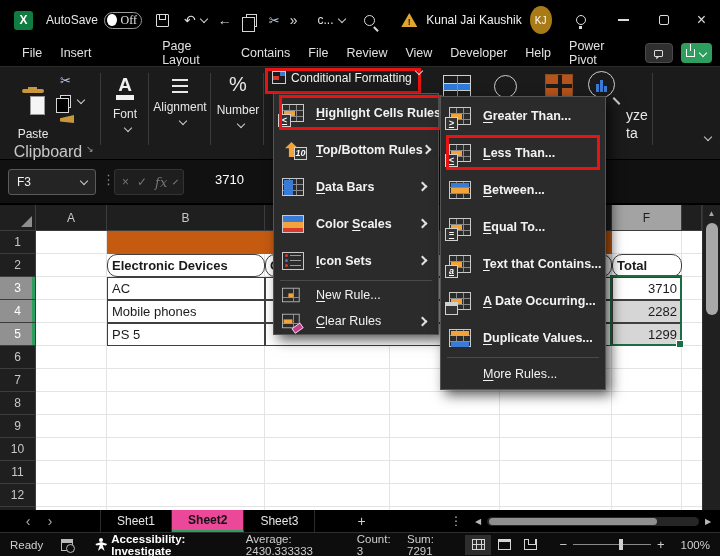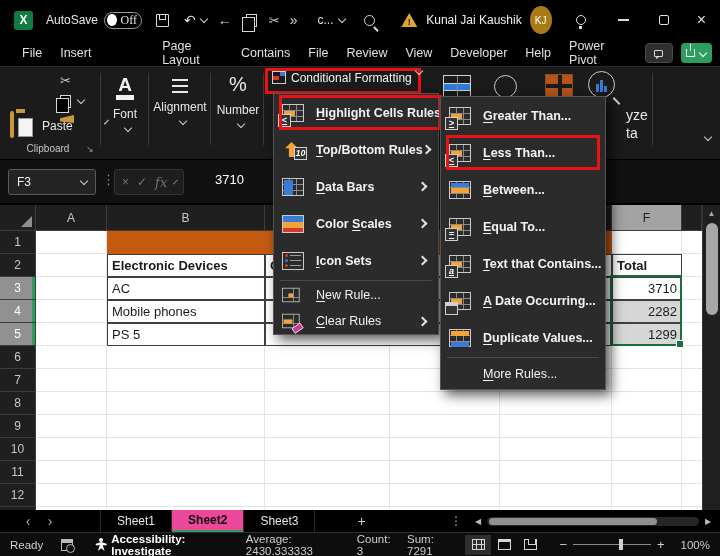--- a/index.html
+++ b/index.html
@@ -38,29 +38,29 @@
   .bubble{width:9px;height:7px;border:1.5px solid #dcdcdc;border-radius:1px;position:relative;}
   .bubble::after{content:"";position:absolute;left:1px;top:6px;width:3px;height:3px;background:#dcdcdc;clip-path:polygon(0 0,100% 0,0 100%);}
   .share-btn{width:36px;height:20px;background:#2e9e5f;border-radius:4px;display:flex;align-items:center;justify-content:center;margin-right:8px;color:#fff;}
   .share-ic{width:9px;height:8px;border:1.5px solid #fff;border-top:none;position:relative;margin-right:3px;}
   .share-ic::after{content:"";position:absolute;left:2.5px;top:-5px;width:1.5px;height:7px;background:#fff;}
   .share-btn .chev{border-color:#fff;margin-top:-1px;margin-left:2px;}
 
   
   .ribbon{position:absolute;top:66px;left:0;width:720px;height:94px;background:#1b1b1b;border-top:1px solid #2a2a2a;border-bottom:1px solid #000;}
   .vsep{position:absolute;top:6px;height:72px;width:1px;background:#3a3a3a;}
-  .paste-btn{position:absolute;left:10px;top:20px;width:46px;height:72px;display:flex;flex-direction:row;align-items:center;gap:28px;}
+  .paste-btn{position:absolute;left:10px;top:20px;width:46px;height:72px;display:flex;flex-direction:column;align-items:center;gap:28px;}
   .clip-ic{width:22px;height:27px;border:2px solid #c9973a;border-radius:2px;position:relative;margin-top:2px;}
   .clip-ic::before{content:"";position:absolute;left:4px;top:-4px;width:9px;height:4px;background:#c9973a;}
   .clip-ic::after{content:"";position:absolute;left:6px;top:5px;width:13px;height:17px;background:#f5f5f5;border:1px solid #999;}
   .paste-btn span{margin-top:6px;color:#e8e8e8;}
   .smallcol{position:absolute;left:60px;top:6px;width:36px;display:flex;flex-direction:column;gap:7px;align-items:flex-start;}
   .cut-ic{font-size:13px;color:#b9c7e8;}
   .fp-ic{width:14px;height:8px;background:#c9973a;clip-path:polygon(0 40%,100% 0,100% 100%,0 80%);position:relative;}
-  .grp-label{position:absolute;top:76px;font-size:10px;color:#c8c8c8;text-align:center;}
+  .grp-label{position:absolute;top:76px;font-size:16px;color:#c8c8c8;text-align:center;}
   .launcher{position:absolute;left:86px;top:77px;font-size:9px;color:#9a9a9a;}
   .grp-btn{position:absolute;top:4px;display:flex;flex-direction:column;align-items:center;}
   .bigA{font-size:19px;font-weight:700;color:#f0f0f0;line-height:20px;border-bottom:5px solid #f0f0f0;padding:0 2px;margin-top:4px;}
   .align-ic{width:16px;height:14px;margin-top:8px;background:linear-gradient(to bottom,#e8e8e8 0 2px,transparent 2px 6px,#e8e8e8 6px 8px,transparent 8px 12px,#e8e8e8 12px 14px);}
   .pct{font-size:20px;color:#e8e8e8;margin-top:2px;}
   .grp-btn span.lbl{margin-top:7px;color:#e8e8e8;}
   .grp-btn .chev{margin-top:4px;}
   .cf-btn{position:absolute;left:265px;top:1px;width:156px;height:26px;border:3px solid #e81313;display:flex;padding:0 4px;background:#1b1b1b;z-index:6;}
   .cf-ic{width:14px;height:13px;border:1px solid #cfcfcf;position:relative;margin-right:5px;flex:none;}
   .cf-ic::before{content:"";position:absolute;left:0;top:4px;width:6px;height:4px;background:#d8392b;}
@@ -99,21 +99,21 @@
   .cells{position:absolute;left:36px;top:26px;width:666px;height:279px;background-color:#fff;background-image:
     linear-gradient(to right,transparent 70px,#e4e4e4 70px,#e4e4e4 71px,transparent 71px),
     linear-gradient(to right,transparent 228px,#e4e4e4 228px,#e4e4e4 229px,transparent 229px),
     linear-gradient(to right,transparent 353px,#e4e4e4 353px,#e4e4e4 354px,transparent 354px),
     linear-gradient(to right,transparent 463px,#e4e4e4 463px,#e4e4e4 464px,transparent 464px),
     linear-gradient(to right,transparent 575px,#e4e4e4 575px,#e4e4e4 576px,transparent 576px),
     linear-gradient(to right,transparent 645px,#e4e4e4 645px,#e4e4e4 646px,transparent 646px),
     repeating-linear-gradient(to bottom,transparent 0 22px,#e4e4e4 22px 23px);}
   .orange-band{position:absolute;left:71px;top:0;width:505px;height:23px;background:#c55a11;}
   .cell{position:absolute;height:23px;border:1px solid #3f3f3f;background:#fff;color:#1a1a1a;font-size:13px;display:flex;align-items:center;padding:0 4px;overflow:hidden;white-space:nowrap;}
-  .cell.b{font-weight:700;}
+  .cell.b{font-weight:700;border-radius:10px;}
   .cell.num{justify-content:flex-end;}
   .cell.selfill{background:#d6d6d6;}
   .sel-border{position:absolute;left:574px;top:44px;width:72px;height:71px;border:2px solid #1a6e41;pointer-events:none;}
   .sel-border::after{content:"";position:absolute;right:-4px;bottom:-4px;width:6px;height:6px;background:#1a6e41;border:1px solid #fff;}
   .vscroll{position:absolute;right:0;top:0;width:18px;height:305px;background:#202020;border-left:1px solid #333;}
   .vscroll .arr{height:16px;display:flex;align-items:center;justify-content:center;color:#a8a8a8;font-size:8px;}
   .vthumb{position:absolute;left:3px;top:18px;width:12px;height:92px;background:#a8a8a8;border-radius:6px;}
 
   
   .tabbar{position:absolute;top:510px;left:0;width:720px;height:22px;background:#000;display:flex;align-items:center;font-size:12px;}

